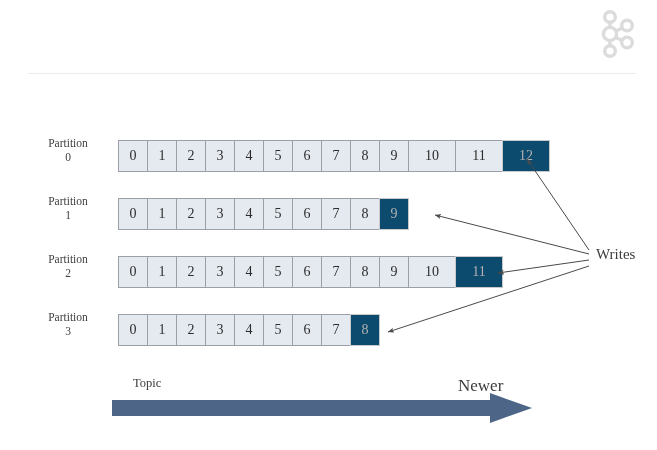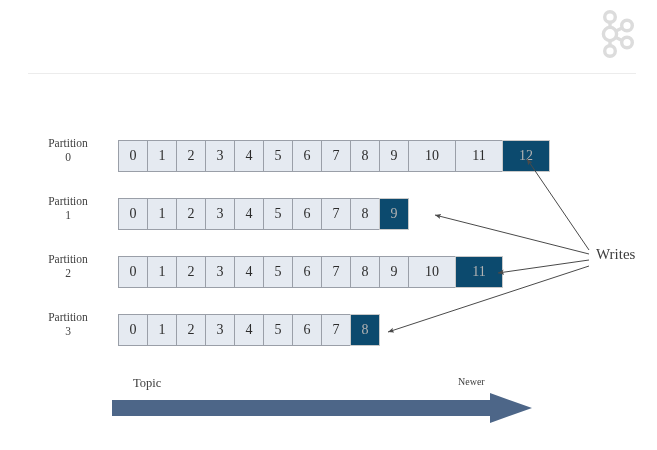--- a/index.html
+++ b/index.html
@@ -127,21 +127,21 @@
     position: absolute;
     left: 133px;
     top: 298px;
     font-size: 12.5px;
     color: #3d3d3d;
   }
   #newer-label {
     position: absolute;
     left: 458px;
     top: 298px;
-    font-size: 10px;
+    font-size: 17px;
     color: #3d3d3d;
   }
   #timeline-arrow {
     position: absolute;
     left: 112px;
     top: 315px;
     width: 420px;
     height: 30px;
   }
 </style>

